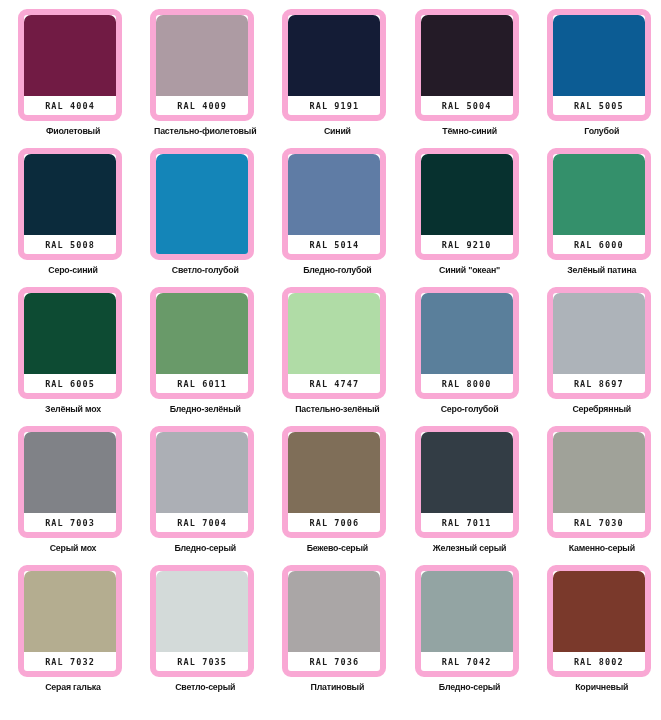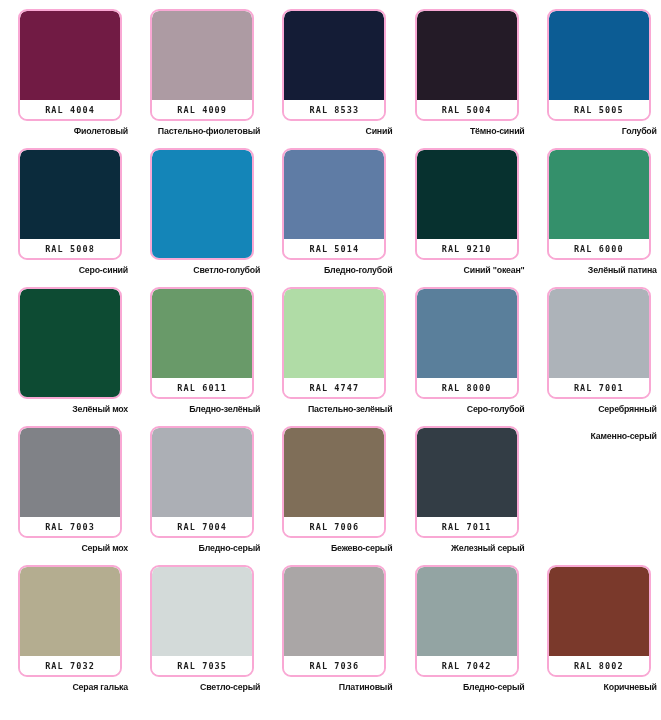--- a/index.html
+++ b/index.html
@@ -27,21 +27,21 @@
     box-sizing: border-box;
   }
   .cell {
     width: 132.2px;
     height: 139px;
     box-sizing: border-box;
   }
   .card {
     width: 104px;
     height: 112px;
-    border: 2px solid #f9a8d4;
+    border: 6px solid #f9a8d4;
     border-radius: 9px;
     box-sizing: border-box;
     overflow: hidden;
     background: #ffffff;
     display: flex;
     flex-direction: column;
   }
   .swatch {
     flex: 1 1 auto;
     width: 100%;
@@ -59,21 +59,21 @@
     font-family: "DejaVu Sans Mono", "Liberation Mono", monospace;
     font-size: 8.5px;
     font-weight: 700;
     letter-spacing: 1.1px;
     color: #1c1c1c;
     white-space: nowrap;
   }
   .name {
     margin-top: 6px;
     width: 110px;
-    text-align: right;
+    text-align: center;
     font-family: "Liberation Sans", sans-serif;
     font-size: 8.8px;
     font-weight: 700;
     color: #141414;
     line-height: 1.1;
     letter-spacing: -0.2px;
     white-space: nowrap;
   }
 </style>
 </head>
@@ -96,21 +96,21 @@
           <div class="code-band">
             <span class="code-text">RAL 4009</span>
           </div>
         </div>
         <div class="name">Пастельно-фиолетовый</div>
       </div>
       <div class="cell">
         <div class="card">
           <div class="swatch" style="background: rgb(20, 28, 54);"></div>
           <div class="code-band">
-            <span class="code-text">RAL 8533</span>
+            <span class="code-text">RAL 9191</span>
           </div>
         </div>
         <div class="name">Синий</div>
       </div>
       <div class="cell">
         <div class="card">
           <div class="swatch" style="background: rgb(36, 27, 39);"></div>
           <div class="code-band">
             <span class="code-text">RAL 5004</span>
           </div>
@@ -164,20 +164,23 @@
           <div class="swatch" style="background: rgb(52, 144, 107);"></div>
           <div class="code-band">
             <span class="code-text">RAL 6000</span>
           </div>
         </div>
         <div class="name">Зелёный патина</div>
       </div>
       <div class="cell">
         <div class="card">
           <div class="swatch" style="background: rgb(13, 75, 51);"></div>
+          <div class="code-band">
+            <span class="code-text">RAL 6005</span>
+          </div>
         </div>
         <div class="name">Зелёный мох</div>
       </div>
       <div class="cell">
         <div class="card">
           <div class="swatch" style="background: rgb(105, 154, 105);"></div>
           <div class="code-band">
             <span class="code-text">RAL 6011</span>
           </div>
         </div>
@@ -198,21 +201,21 @@
           <div class="code-band">
             <span class="code-text">RAL 8000</span>
           </div>
         </div>
         <div class="name">Серо-голубой</div>
       </div>
       <div class="cell">
         <div class="card">
           <div class="swatch" style="background: rgb(173, 179, 185);"></div>
           <div class="code-band">
-            <span class="code-text">RAL 7001</span>
+            <span class="code-text">RAL 8697</span>
           </div>
         </div>
         <div class="name">Серебрянный</div>
       </div>
       <div class="cell">
         <div class="card">
           <div class="swatch" style="background: rgb(128, 130, 135);"></div>
           <div class="code-band">
             <span class="code-text">RAL 7003</span>
           </div>
@@ -240,20 +243,26 @@
       <div class="cell">
         <div class="card">
           <div class="swatch" style="background: rgb(51, 61, 69);"></div>
           <div class="code-band">
             <span class="code-text">RAL 7011</span>
           </div>
         </div>
         <div class="name">Железный серый</div>
       </div>
       <div class="cell">
+        <div class="card">
+          <div class="swatch" style="background: rgb(160, 162, 153);"></div>
+          <div class="code-band">
+            <span class="code-text">RAL 7030</span>
+          </div>
+        </div>
         <div class="name">Каменно-серый</div>
       </div>
       <div class="cell">
         <div class="card">
           <div class="swatch" style="background: rgb(180, 173, 144);"></div>
           <div class="code-band">
             <span class="code-text">RAL 7032</span>
           </div>
         </div>
         <div class="name">Серая галька</div>

